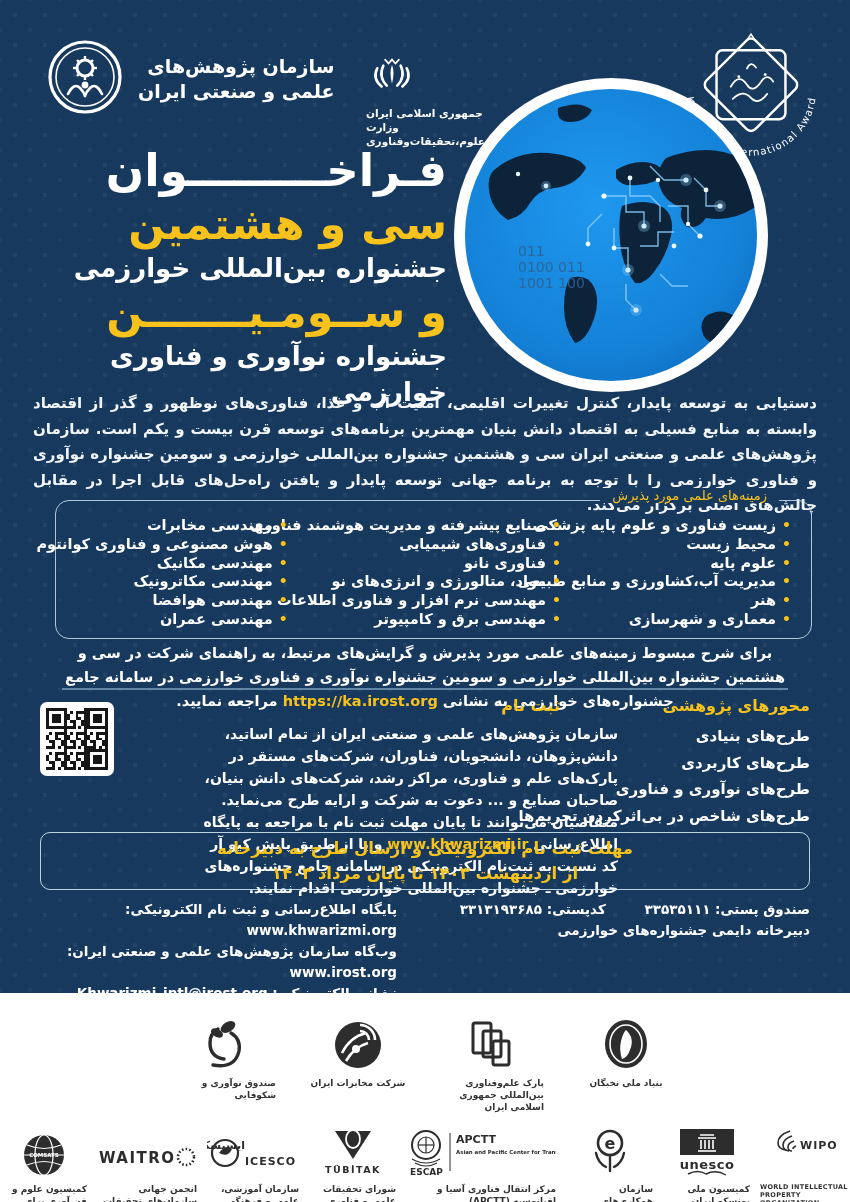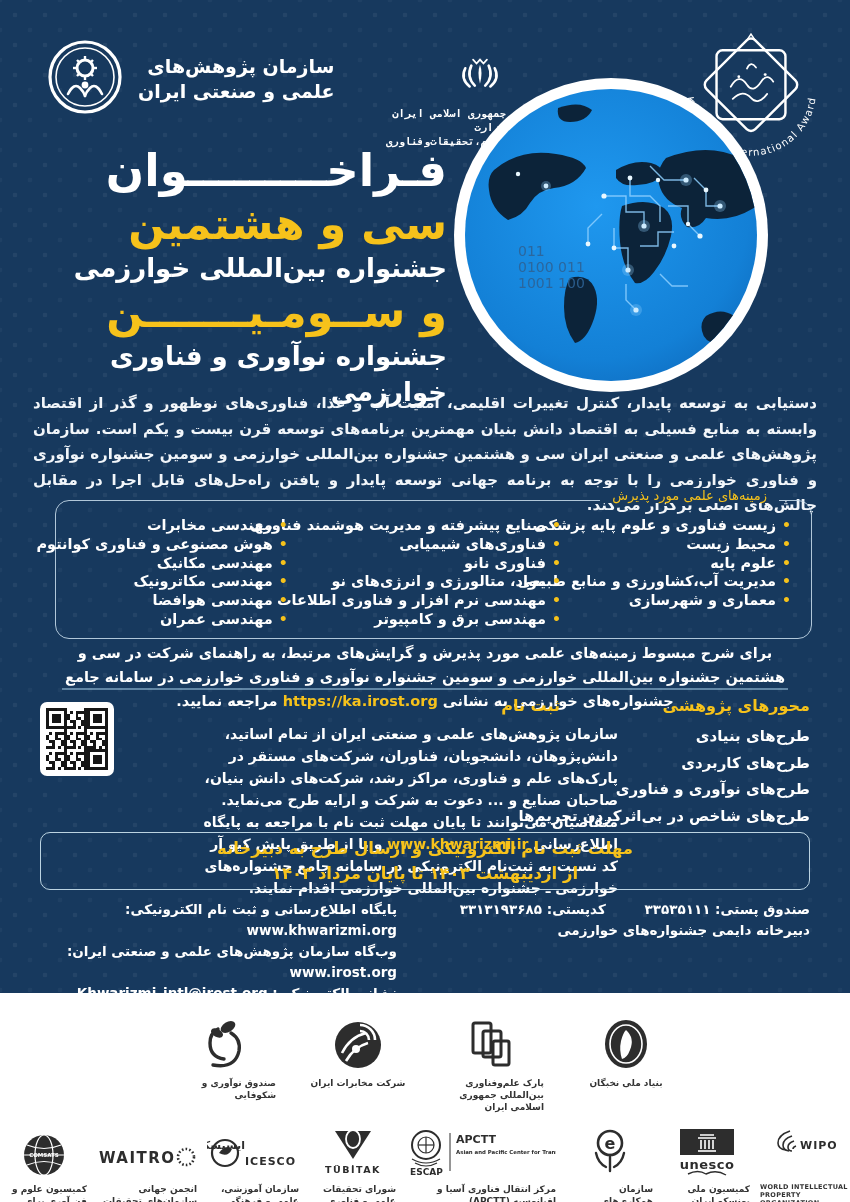--- a/index.html
+++ b/index.html
@@ -12,21 +12,21 @@
     background-size:30px 30px,30px 30px;
     background-position:0 0,15px 15px;
     font-family:"DejaVu Sans",sans-serif;
     color:#fff;
   }
   .abs{position:absolute;}
   .yellow{color:#F6C21B;}
   
   .hdr-irost{left:46px;top:38px;display:flex;align-items:center;gap:14px;}
   .hdr-irost .org-name{direction:rtl;text-align:right;font-weight:bold;font-size:19px;line-height:25px;letter-spacing:0;}
-  .hdr-ministry{left:366px;top:48px;width:140px;text-align:right;font-family:Liberation Mono, monospace;}
+  .hdr-ministry{left:366px;top:48px;width:140px;text-align:left;}
   .hdr-ministry .cap{direction:rtl;font-size:10.5px;font-weight:bold;line-height:14px;margin-top:4px;}
   .hdr-seal{right:22px;top:28px;}
   
   .globe{left:454px;top:78px;}
   
   .title-block{left:32px;top:144px;width:415px;direction:rtl;text-align:right;}
   .t-big-w{font-size:45px;font-weight:bold;color:#fff;line-height:54px;}
   .t-big-y{font-size:43px;font-weight:bold;color:#F6C21B;line-height:52px;}
   .t-med-w{font-size:26px;font-weight:bold;color:#fff;line-height:36px;}
   
@@ -229,20 +229,21 @@
   <p class="abs intro" style="margin:0;">دستیابی به توسعه پایدار، کنترل تغییرات اقلیمی، امنیت آب و غذا، فناوری‌های نوظهور و گذر از اقتصاد وابسته به منابع فسیلی به اقتصاد دانش بنیان مهمترین برنامه‌های توسعه قرن بیست و یکم است. سازمان پژوهش‌های علمی و صنعتی ایران سی و هشتمین جشنواره بین‌المللی خوارزمی و سومین جشنواره نوآوری و فناوری خوارزمی را با توجه به برنامه جهانی توسعه پایدار و یافتن راه‌حل‌های قابل اجرا در مقابل چالش‌های اصلی برگزار می‌کند.</p>
 
   <div class="abs fields-panel">
     <div class="fields-heading">زمینه‌های علمی مورد پذیرش</div>
     <div class="fields-cols">
       <div class="fcol fcol1">
         <div class="fitem"><span class="blt">•</span><span>زیست فناوری و علوم پایه پزشکی</span></div>
         <div class="fitem"><span class="blt">•</span><span>محیط زیست</span></div>
         <div class="fitem"><span class="blt">•</span><span>علوم پایه</span></div>
         <div class="fitem"><span class="blt">•</span><span>مدیریت آب،کشاورزی و منابع طبیعی</span></div>
+        <div class="fitem"><span class="blt">•</span><span>هنر</span></div>
         <div class="fitem"><span class="blt">•</span><span>معماری و شهرسازی</span></div>
       </div>
       <div class="fcol fcol2">
         <div class="fitem"><span class="blt">•</span><span>صنایع پیشرفته و مدیریت هوشمند فناوری</span></div>
         <div class="fitem"><span class="blt">•</span><span>فناوری‌های شیمیایی</span></div>
         <div class="fitem"><span class="blt">•</span><span>فناوری نانو</span></div>
         <div class="fitem"><span class="blt">•</span><span>مواد، متالورژی و انرژی‌های نو</span></div>
         <div class="fitem"><span class="blt">•</span><span>مهندسی نرم افزار و فناوری اطلاعات</span></div>
         <div class="fitem"><span class="blt">•</span><span>مهندسی برق و کامپیوتر</span></div>
       </div>

